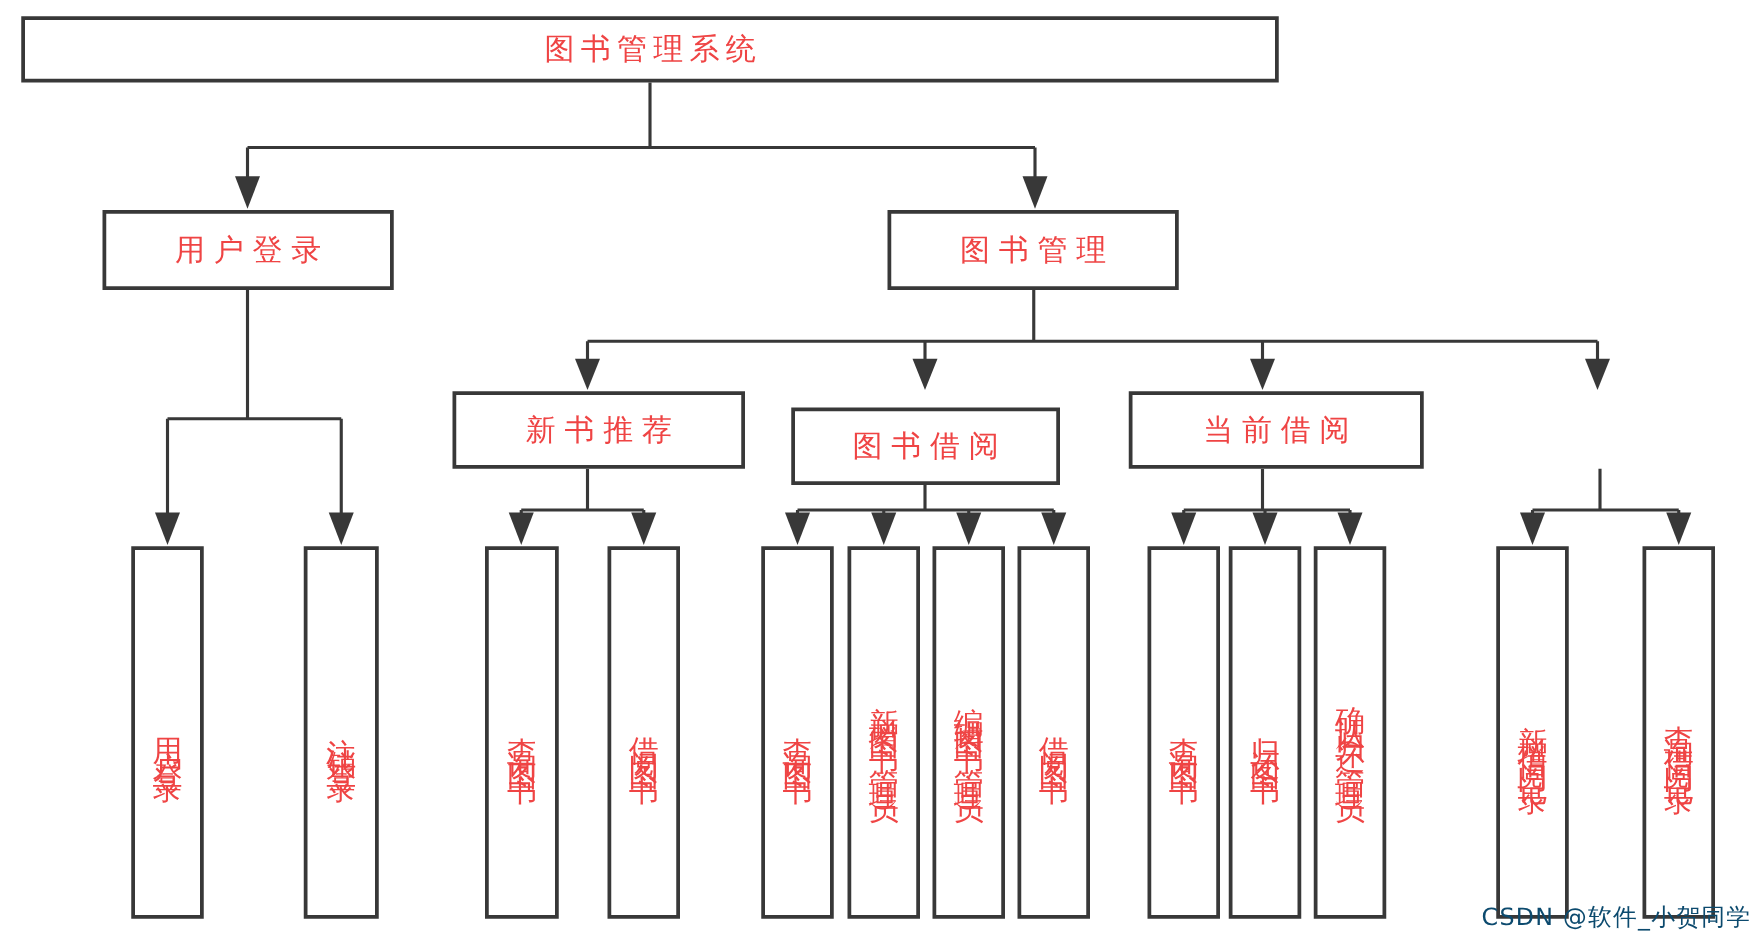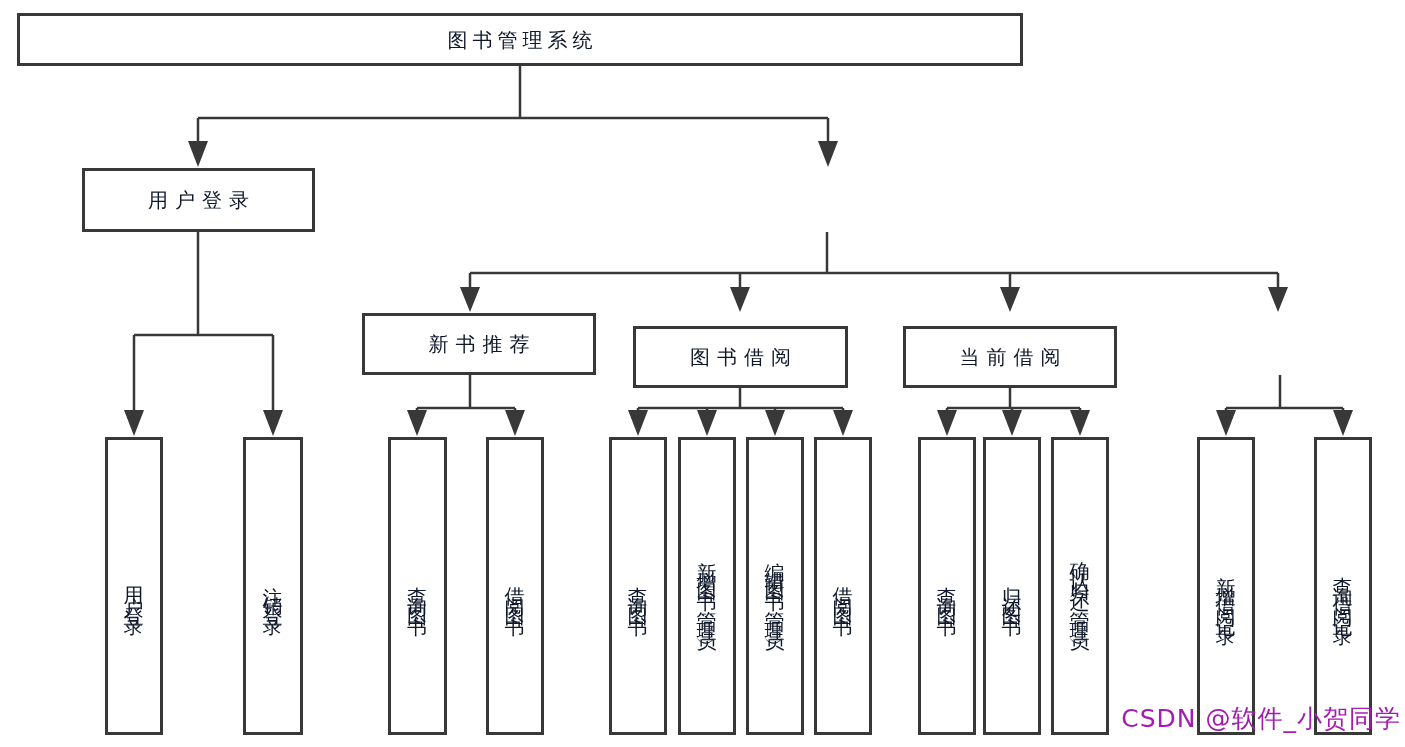--- a/index.html
+++ b/index.html
@@ -32,22 +32,22 @@
     stroke: none;
   }
   .node {
     position: absolute;
     box-sizing: border-box;
     border: 3px solid #383838;
     background: #ffffff;
     display: flex;
     align-items: center;
     justify-content: center;
-    color: #0f172a;
-    font-size: 20px;
+    color: #ef4444;
+    font-size: 24px;
   }
   .node .hlabel {
     letter-spacing: 7px;
     padding-left: 7px;   
     white-space: nowrap;
     line-height: 1.2;
   }
   .node.root .hlabel {
     letter-spacing: 5px;
     padding-left: 5px;
@@ -56,23 +56,23 @@
     writing-mode: vertical-rl;
     text-orientation: mixed;
     letter-spacing: 10px;
     padding-top: 10px;   
     line-height: 1;
     white-space: nowrap;
   }
   .watermark {
     position: absolute;
     right: 4px;
-    bottom: 12px;
-    font-size: 25px;
-    color: #a21caf;
+    bottom: 0;
+    font-size: 19px;
+    color: #0c4a6e;
     letter-spacing: 1px;
     white-space: nowrap;
     z-index: 5;
   }
 </style>
 </head>
 <body>
 
 <div class="stage">
 
@@ -112,28 +112,31 @@
     <polygon points="1333,410 1353,410 1343,436"></polygon>
   </svg>
 
   <div class="node root" style="left:17px; top:13px; width:1006px; height:53px;">
     <span class="hlabel">图书管理系统</span>
   </div>
 
   <div class="node" style="left:82px; top:168px; width:233px; height:64px;">
     <span class="hlabel">用户登录</span>
   </div>
+  <div class="node" style="left:710px; top:168px; width:233px; height:64px;">
+    <span class="hlabel">图书管理</span>
+  </div>
 
   <div class="node" style="left:362px; top:313px; width:234px; height:62px;">
     <span class="hlabel">新书推荐</span>
   </div>
   <div class="node" style="left:633px; top:326px; width:215px; height:62px;">
     <span class="hlabel">图书借阅</span>
   </div>
-  <div class="node" style="left:903px; top:313px; width:214px; height:62px;margin-top:13px;">
+  <div class="node" style="left:903px; top:313px; width:236px; height:62px;">
     <span class="hlabel">当前借阅</span>
   </div>
 
   <div class="node leaf" style="left:105px; top:437px; width:58px; height:298px;">
     <span class="vlabel">用户登录</span>
   </div>
   <div class="node leaf" style="left:243px; top:437px; width:60px; height:298px;">
     <span class="vlabel">注销登录</span>
   </div>
 

